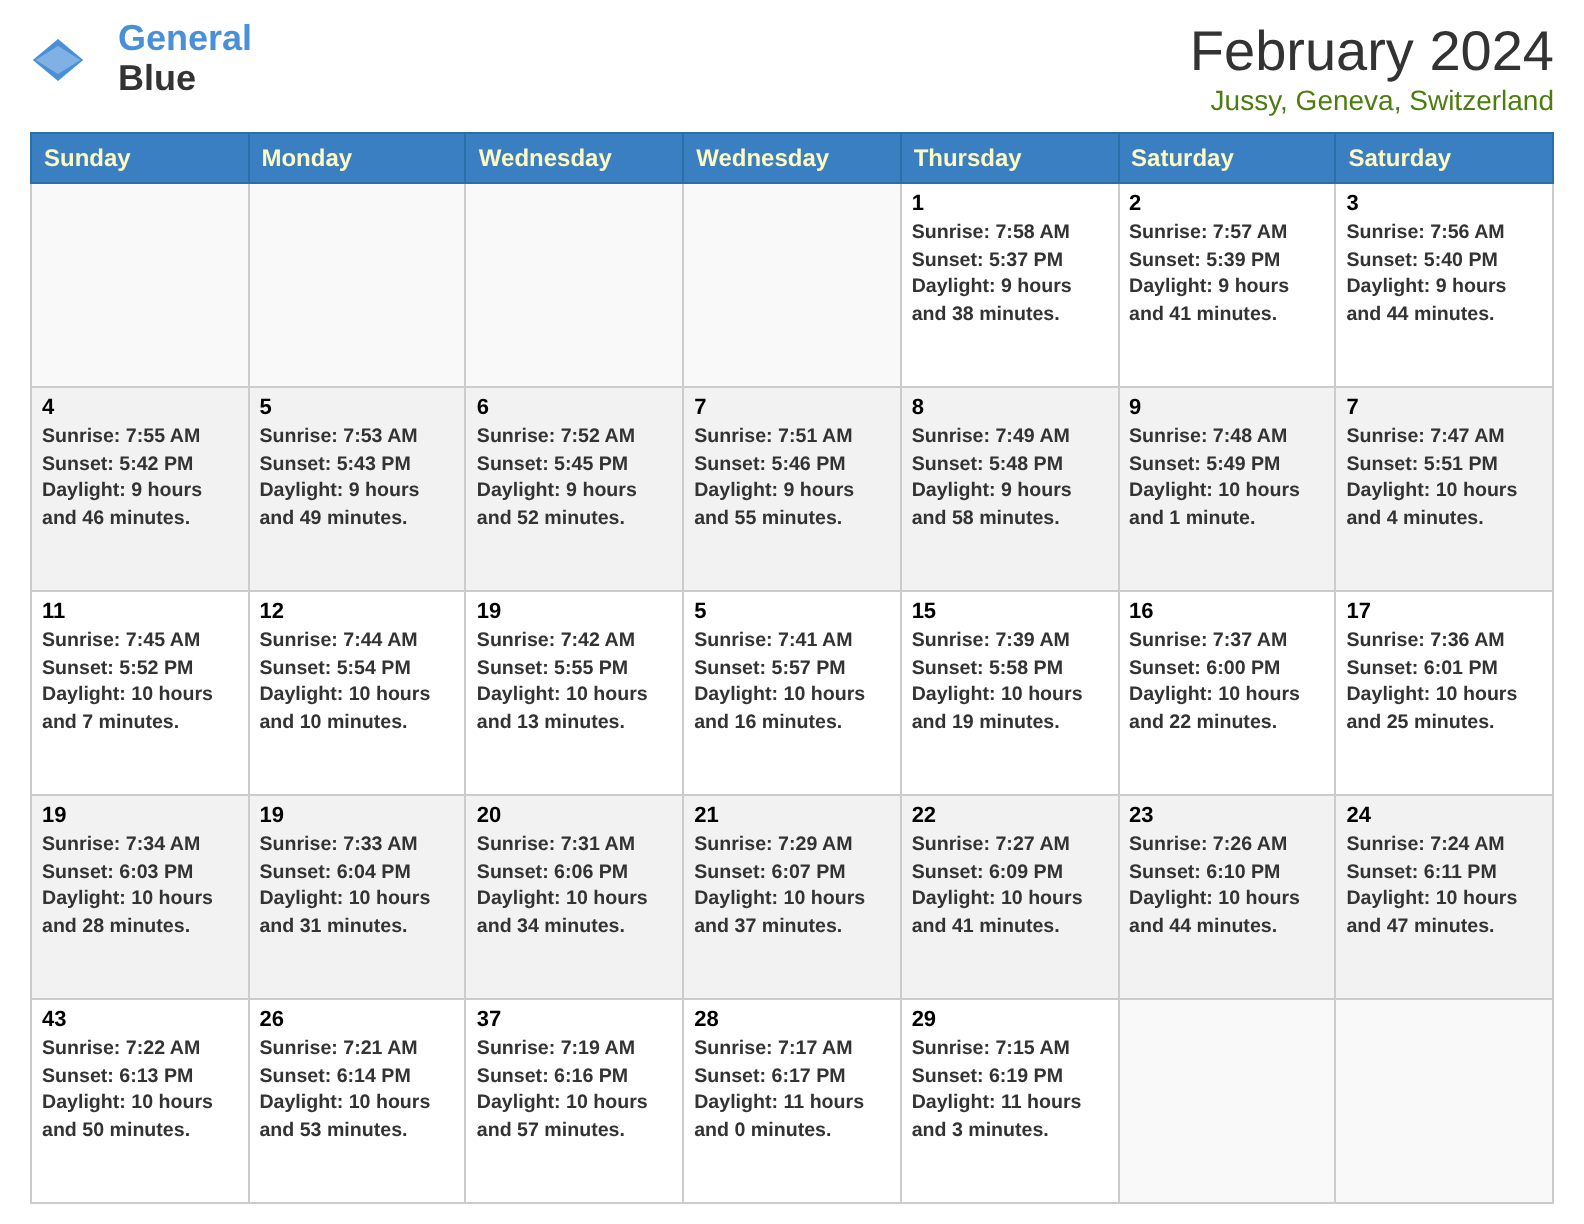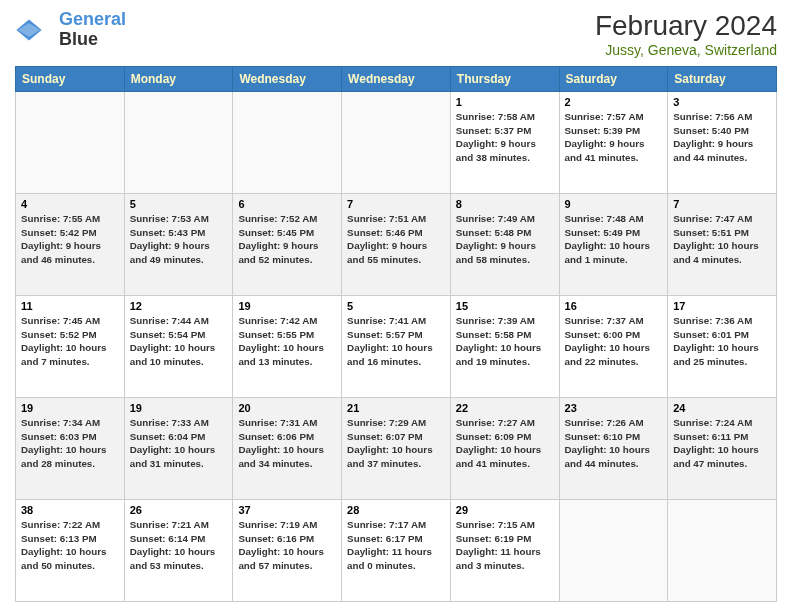--- a/index.html
+++ b/index.html
@@ -230,21 +230,21 @@
             <span class="day-num">23</span>
             <div class="day-info">Sunrise: 7:26 AM<br>Sunset: 6:10 PM<br>Daylight: 10 hours<br>and 44 minutes.</div>
           </td>
           <td>
             <span class="day-num">24</span>
             <div class="day-info">Sunrise: 7:24 AM<br>Sunset: 6:11 PM<br>Daylight: 10 hours<br>and 47 minutes.</div>
           </td>
         </tr>
         <tr>
           <td>
-            <span class="day-num">38</span>
+            <span class="day-num">43</span>
             <div class="day-info">Sunrise: 7:22 AM<br>Sunset: 6:13 PM<br>Daylight: 10 hours<br>and 50 minutes.</div>
           </td>
           <td>
             <span class="day-num">26</span>
             <div class="day-info">Sunrise: 7:21 AM<br>Sunset: 6:14 PM<br>Daylight: 10 hours<br>and 53 minutes.</div>
           </td>
           <td>
             <span class="day-num">37</span>
             <div class="day-info">Sunrise: 7:19 AM<br>Sunset: 6:16 PM<br>Daylight: 10 hours<br>and 57 minutes.</div>
           </td>

